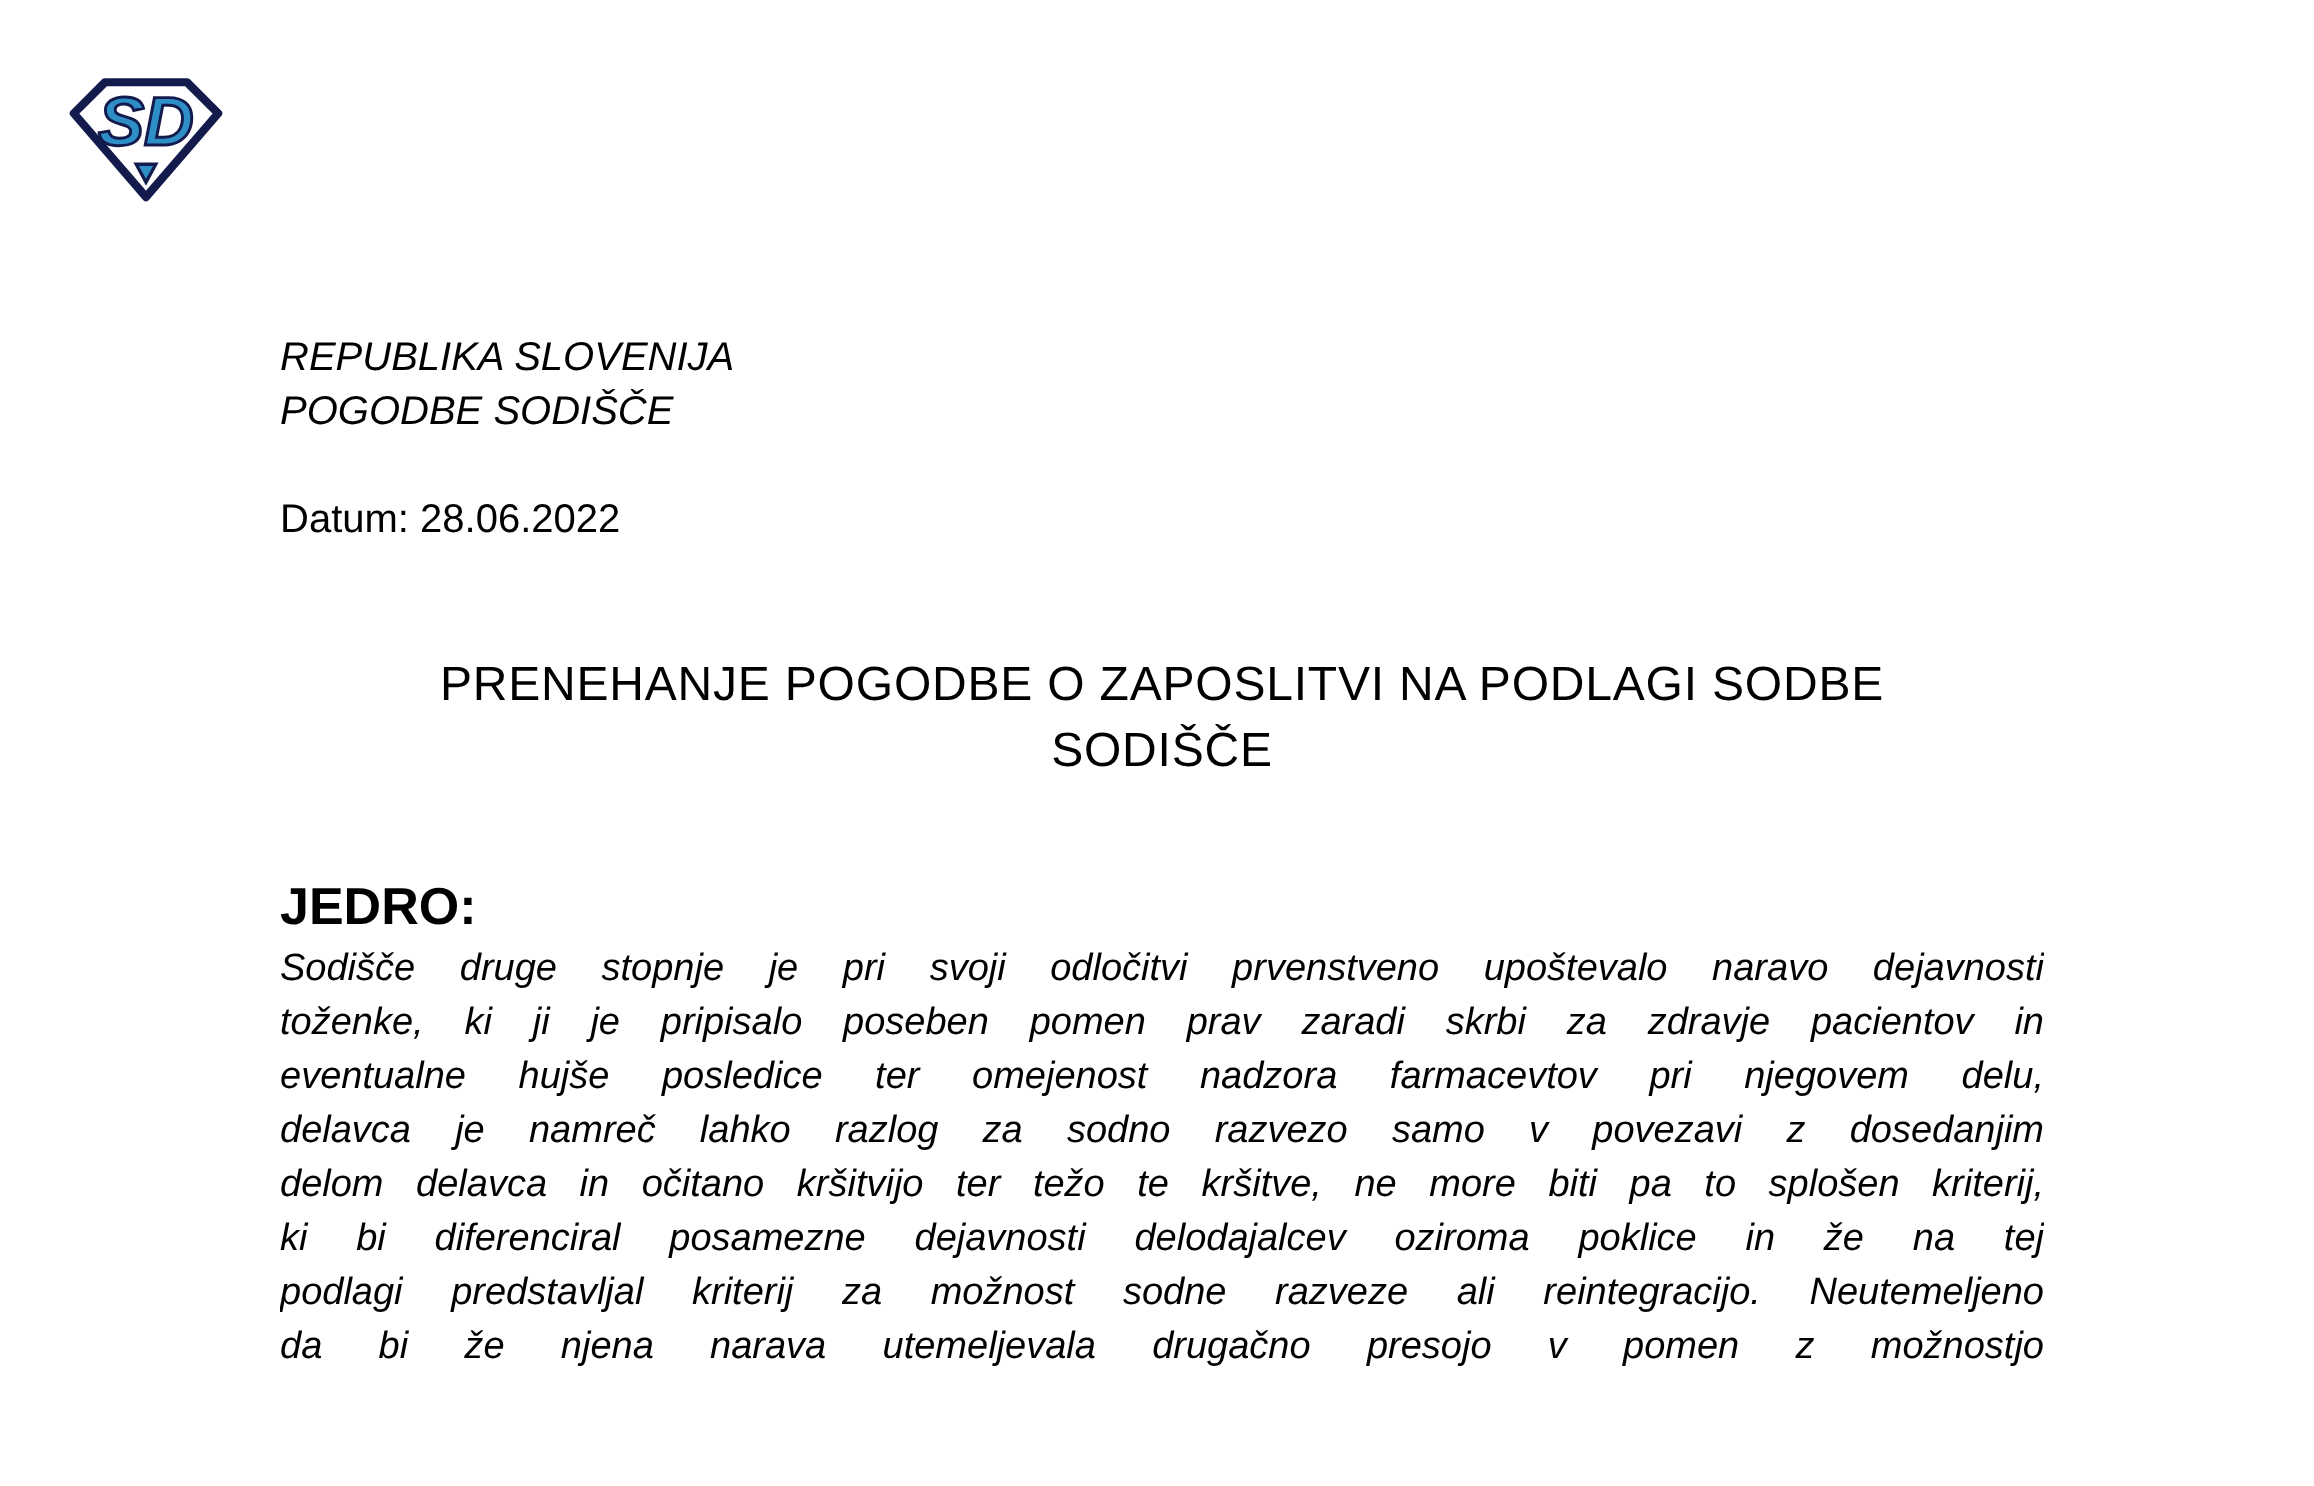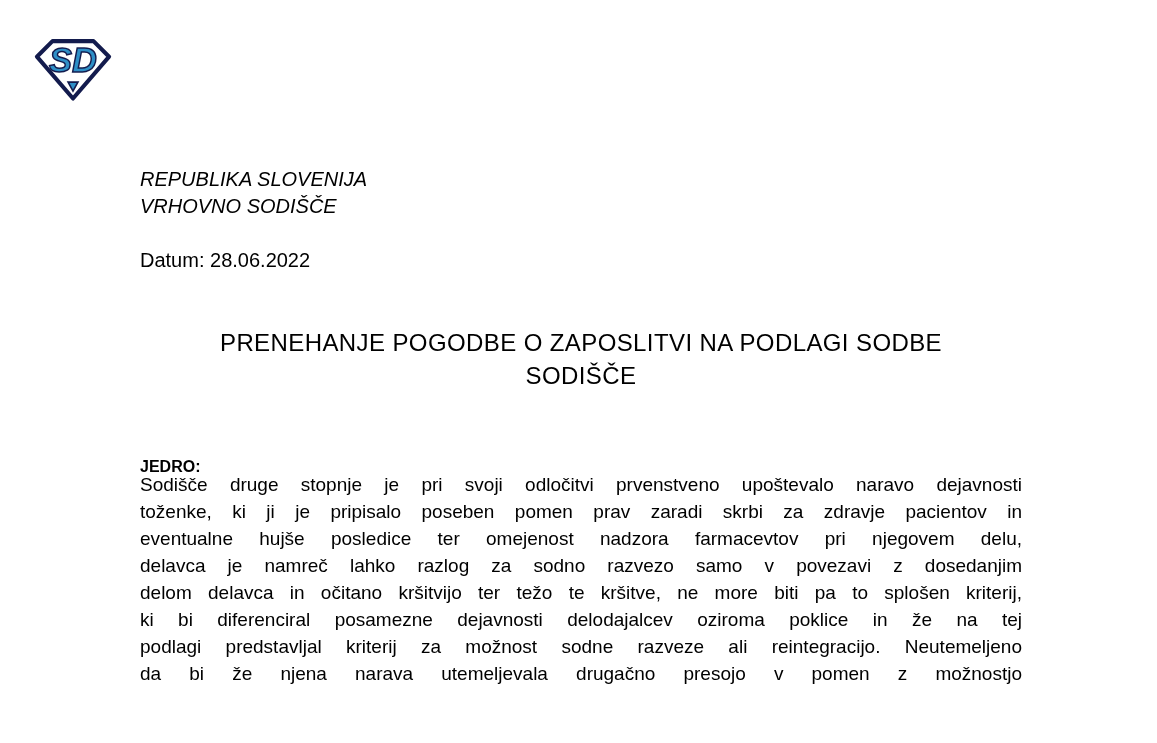--- a/index.html
+++ b/index.html
@@ -42,58 +42,59 @@
     left: 140px; top: 326px;
     width: 882px;
     text-align: center;
     font-size: 24px;
     font-weight: 400;
     line-height: 33px;
     letter-spacing: 0.4px;
   }
   .core-heading {
     position: absolute;
-    left: 140px; top: 453px;
+    left: 140px; top: 440px;
     width: 882px;
-    font-size: 16px;
+    font-size: 26px;
     font-weight: 700;
     line-height: 27px;
   }
   .core-paragraph {
     position: absolute;
     left: 140px; top: 471px;
     width: 882px;
     font-size: 19px;
     line-height: 27px;
   }
   .just-line {
     width: 882px;
     height: 27px;
     overflow: hidden;
     text-align: justify;
     text-align-last: justify;
     white-space: normal;
+    font-style: italic;
   }
 </style>
 </head>
 <body>
 
 <div id="page">
 
   <div class="logo">
     <svg viewBox="0 0 100 82" width="82" height="68" aria-hidden="true">
       <path d="M 6 26 L 25 7 L 75 7 L 94 26 L 50 77 Z" fill="#ffffff" stroke="#131B4D" stroke-width="5" stroke-linejoin="round"></path>
       <path d="M 44 57 L 56 57 L 50 68 Z" fill="#2E8FC7" stroke="#131B4D" stroke-width="2"></path>
       <text x="50" y="45" text-anchor="middle" font-family="Liberation Sans, sans-serif" font-size="42" font-weight="bold" font-style="italic" fill="#2E8FC7" stroke="#131B4D" stroke-width="1.8">SD</text>
     </svg>
   </div>
 
   <div class="org-block">
     <div>REPUBLIKA SLOVENIJA</div>
-    <div>VRHOVNO SODIŠČE</div>
+    <div>POGODBE SODIŠČE</div>
   </div>
 
   <div class="case-block">
     <div>Datum: 28.06.2022</div>
   </div>
 
   <div class="doc-title">
     <div>PRENEHANJE POGODBE O ZAPOSLITVI NA PODLAGI SODBE</div>
     <div>SODIŠČE</div>
   </div>

